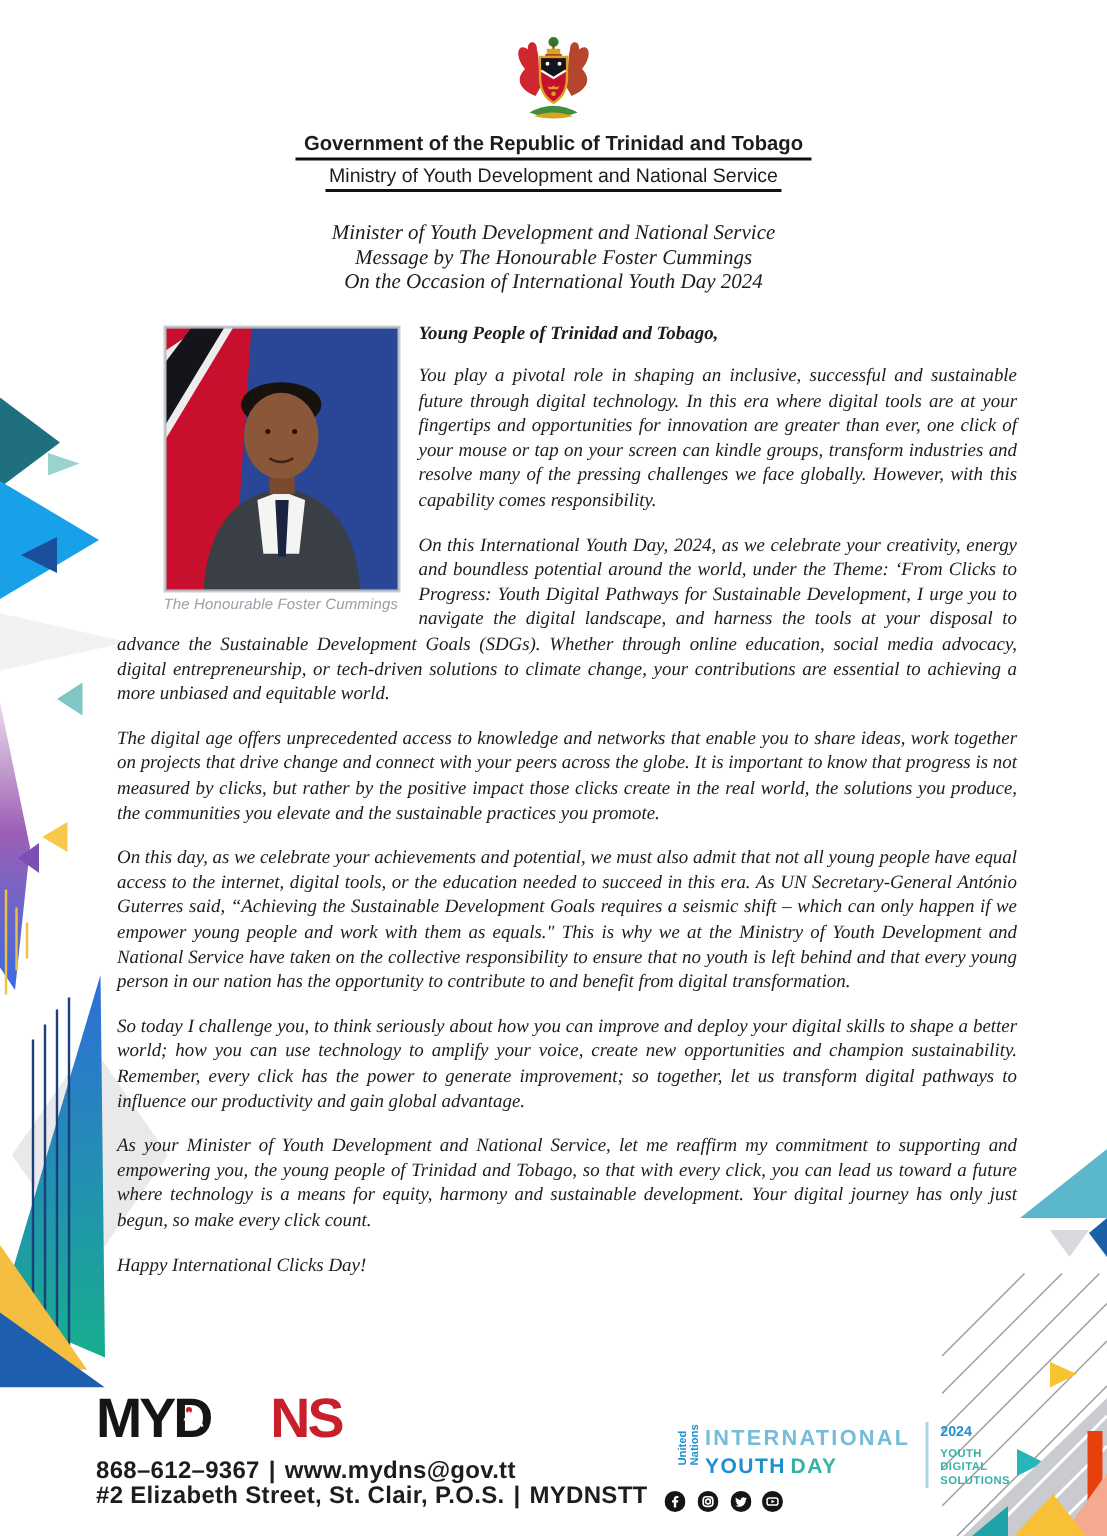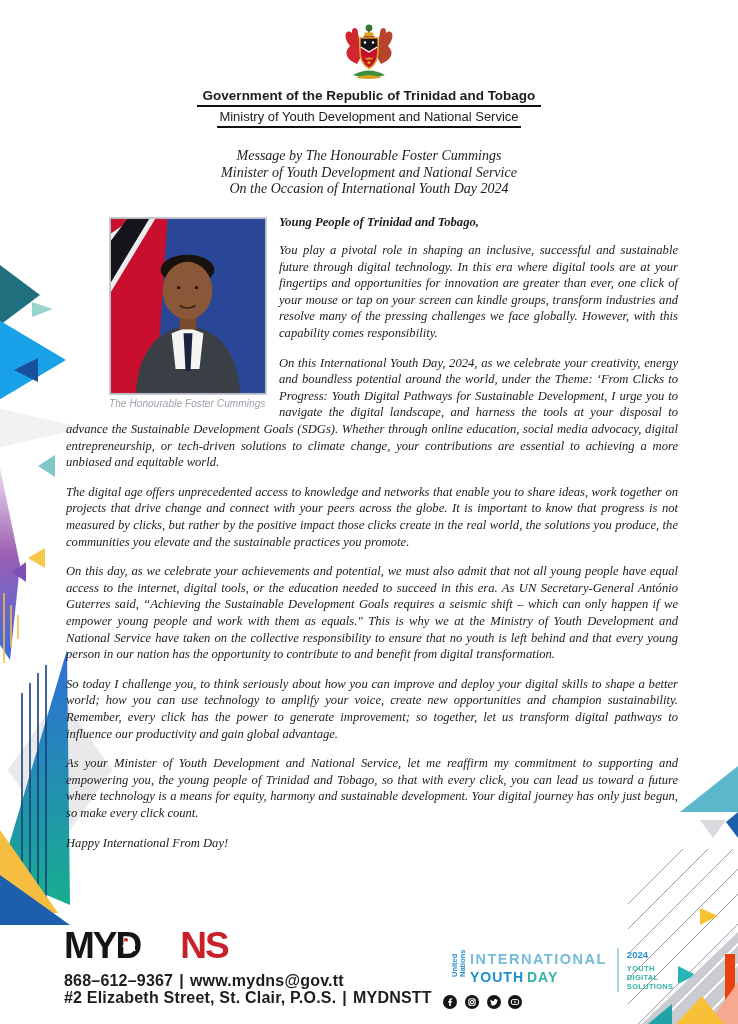--- a/index.html
+++ b/index.html
@@ -17,21 +17,21 @@
   .min-line{display:inline-block;font-size:13px;border-bottom:2px solid #111;padding:1px 2px 2px 2px;margin-top:1px;}
   .msg-title{margin-top:20px;font-style:italic;font-size:14px;line-height:16.5px;}
   
   .body-text{position:relative;z-index:1;margin:16px 60px 0 66px;
              font-style:italic;font-size:12.6px;line-height:16.6px;text-align:justify;}
   .photo-float{float:left;width:158px;margin:3px 12px 2px 0;padding-left:43px;}
   .photo-frame{width:156px;height:176px;border:1px solid #c9ccd2;display:block;}
   .photo-caption{font-family:"Liberation Sans",sans-serif;font-style:italic;
                  font-size:10px;color:#9a9ea6;margin-top:1px;letter-spacing:.1px;}
   .salutation{font-weight:bold;margin:0 0 12px 0;}
-  .body-text p{margin:0 0 13px 0;}
+  .body-text p{margin:0 0 13px 12px;}
   .closing{margin-top:2px;}
   
   .footer-left{position:absolute;left:64px;top:928px;z-index:1;font-family:"Liberation Sans",sans-serif;}
   .mydns-logo{font-weight:900;font-size:37px;line-height:36px;letter-spacing:-2px;
               font-family:"Liberation Sans",sans-serif;}
   .mydns-logo .blk{color:#151515;}
   .mydns-logo .d-wrap{position:relative;color:#151515;display:inline-block;}
   .mydns-logo .figs{position:absolute;left:6px;top:9px;}
   .mydns-logo .red{color:var(--mydns-red,#c8202a);padding-left:40px;}
   .contact{margin-top:8px;font-size:16px;font-weight:bold;color:#1d1d1b;letter-spacing:.2px;line-height:17px;}
@@ -147,22 +147,22 @@
       <circle cx="35" cy="40.5" r="1.5" fill="#d9a520"></circle>
 
       <path d="M19,53 Q35,44 51,53 Q35,59 19,53 Z" fill="#3e8e3e"></path>
       <path d="M22,55.5 Q35,50.5 48,55.5 Q35,58.5 22,55.5 Z" fill="#d9a520"></path>
     </svg>
     <div class="gov-wrap">
       <div class="gov-line">Government of the Republic of Trinidad and Tobago</div>
       <div class="min-line">Ministry of Youth Development and National Service</div>
     </div>
     <div class="msg-title">
+      <div>Minister of Youth Development and National Service</div>
       <div>Message by The Honourable Foster Cummings</div>
-      <div>Minister of Youth Development and National Service</div>
       <div>On the Occasion of International Youth Day 2024</div>
     </div>
   </div>
 
   <div class="body-text">
     <div class="photo-float">
       <svg class="photo-frame" viewBox="0 0 157 177">
         <rect x="0" y="0" width="157" height="177" fill="#2a4697"></rect>
         <polygon points="0,0 58,0 46,177 0,177" fill="#c8102e"></polygon>
         <polygon points="0,16 24,0 46,0 0,76" fill="#ededed"></polygon>
@@ -181,21 +181,21 @@
       <div class="photo-caption">The Honourable Foster Cummings</div>
     </div>
 
     <div class="salutation">Young People of Trinidad and Tobago,</div>
     <p>You play a pivotal role in shaping an inclusive, successful and sustainable future through digital technology.  In this era where digital tools are at your fingertips and opportunities for innovation are greater than ever, one click of your mouse or tap on your screen can kindle groups, transform industries and resolve many of the pressing challenges we face globally.  However, with this capability comes responsibility.</p>
     <p>On this International Youth Day, 2024, as we celebrate your creativity, energy and boundless potential around the world, under the Theme: ‘From Clicks to Progress: Youth Digital Pathways for Sustainable Development, I urge you to navigate the digital landscape, and harness the tools at your disposal to advance the Sustainable Development Goals (SDGs).  Whether through online education, social media advocacy, digital entrepreneurship, or tech-driven solutions to climate change, your contributions are essential to achieving a more unbiased and equitable world.</p>
     <p>The digital age offers unprecedented access to knowledge and networks that enable you to share ideas, work together on projects that drive change and connect with your peers across the globe. It is important to know that progress is not measured by clicks, but rather by the positive impact those clicks create in the real world, the solutions you produce, the communities you elevate and the sustainable practices you promote.</p>
     <p>On this day, as we celebrate your achievements and potential, we must also admit that not all young people have equal access to the internet, digital tools, or the education needed to succeed in this era.  As UN Secretary-General António Guterres said, “Achieving the Sustainable Development Goals requires a seismic shift – which can only happen if we empower young people and work with them as equals."  This is why we at the Ministry of Youth Development and National Service have taken on the collective responsibility to ensure that no youth is left behind and that every young person in our nation has the opportunity to contribute to and benefit from digital transformation.</p>
     <p>So today I challenge you, to think seriously about how you can improve and deploy your digital skills to shape a better world; how you can use technology to amplify your voice, create new opportunities and champion sustainability.  Remember, every click has the power to generate improvement; so together, let us transform digital pathways to influence our productivity and gain global advantage.</p>
     <p>As your Minister of Youth Development and National Service, let me reaffirm my commitment to supporting and empowering you, the young people of Trinidad and Tobago, so that with every click, you can lead us toward a future where technology is a means for equity, harmony and sustainable development.  Your digital journey has only just begun, so make every click count.</p>
-    <p class="closing">Happy International From Day!</p>
+    <p class="closing">Happy International Clicks Day!</p>
   </div>
 
   <div class="footer-left">
     <div class="mydns-logo">
       <span class="blk">MY</span><span class="d-wrap"><span>D</span><svg class="figs" width="14" height="18" viewBox="0 0 14 18">
             <circle cx="4" cy="3" r="2" fill="#c8202a"></circle>
             <path d="M1,10 L4,5 L7,10" stroke="#ffffff" stroke-width="1.6" fill="none"></path>
             <circle cx="10" cy="6" r="2" fill="#ffffff"></circle>
             <path d="M7,14 L10,8 L13,14" stroke="#ffffff" stroke-width="1.6" fill="none"></path>
           </svg></span><span class="red">NS</span>

